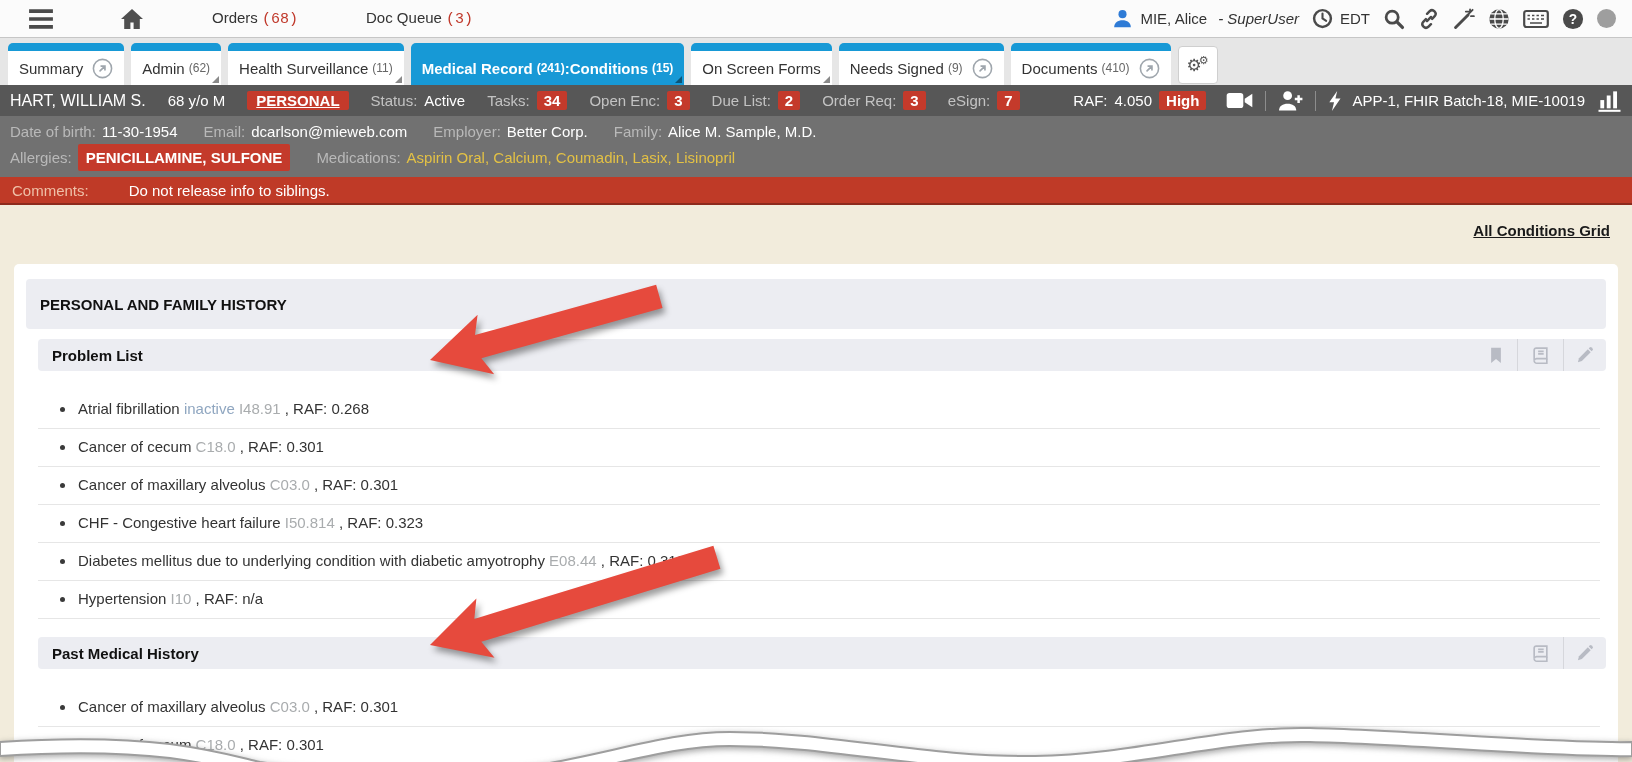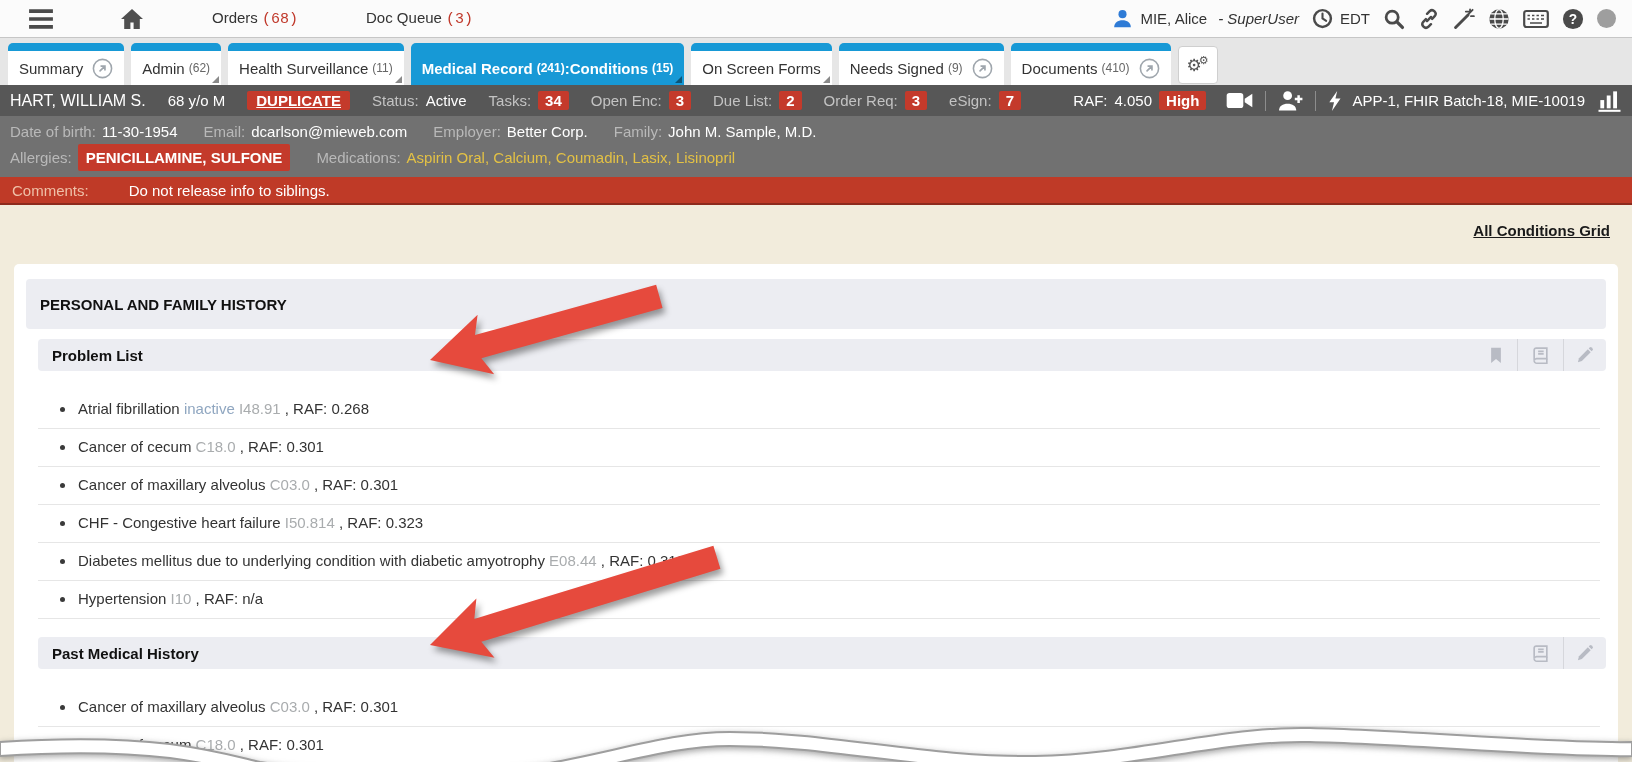--- a/index.html
+++ b/index.html
@@ -216,21 +216,21 @@
             </svg>
           </span>
         </div>
       </div>
     <button class="gear-btn" style="border-style:solid;">⚙<small>⚙</small></button>
   </div>
 
   <div class="pbar">
     <span style="font-size:16px;">HART, WILLIAM S.</span>
     <span class="sp">68 y/o M</span>
-    <span class="sp badge dup">DUPLICATE</span>
+    <span class="sp badge dup">PERSONAL</span>
     <span class="sp lab">Status:</span>
     <span class="sps">Active</span>
     <span class="sp lab">Tasks:</span>
     <span class="sps badge">34</span>
     <span class="sp lab">Open Enc:</span>
     <span class="sps badge">3</span>
     <span class="sp lab">Due List:</span>
     <span class="sps badge">2</span>
     <span class="sp lab">Order Req:</span>
     <span class="sps badge">3</span>
@@ -283,21 +283,21 @@
       <span class="grp">
           <span class="lab">Email:</span>
           <span>dcarlson@mieweb.com</span>
         </span>
       <span class="grp">
           <span class="lab">Employer:</span>
           <span>Better Corp.</span>
         </span>
       <span class="grp">
           <span class="lab">Family:</span>
-          <span>John M. Sample, M.D.</span>
+          <span>Alice M. Sample, M.D.</span>
         </span>
     </div>
     <div class="demo-row">
       <span class="grp">
           <span class="lab">Allergies:</span>
           <span class="alg-badge">PENICILLAMINE, SULFONE</span>
         </span>
       <span class="grp">
           <span class="lab">Medications:</span>
           <span id="med-list"><span class="med-link">Aspirin Oral</span><span class="med-link">, </span><span class="med-link">Calcium</span><span class="med-link">, </span><span class="med-link">Coumadin</span><span class="med-link">, </span><span class="med-link">Lasix</span><span class="med-link">, </span><span class="med-link">Lisinopril</span></span>

